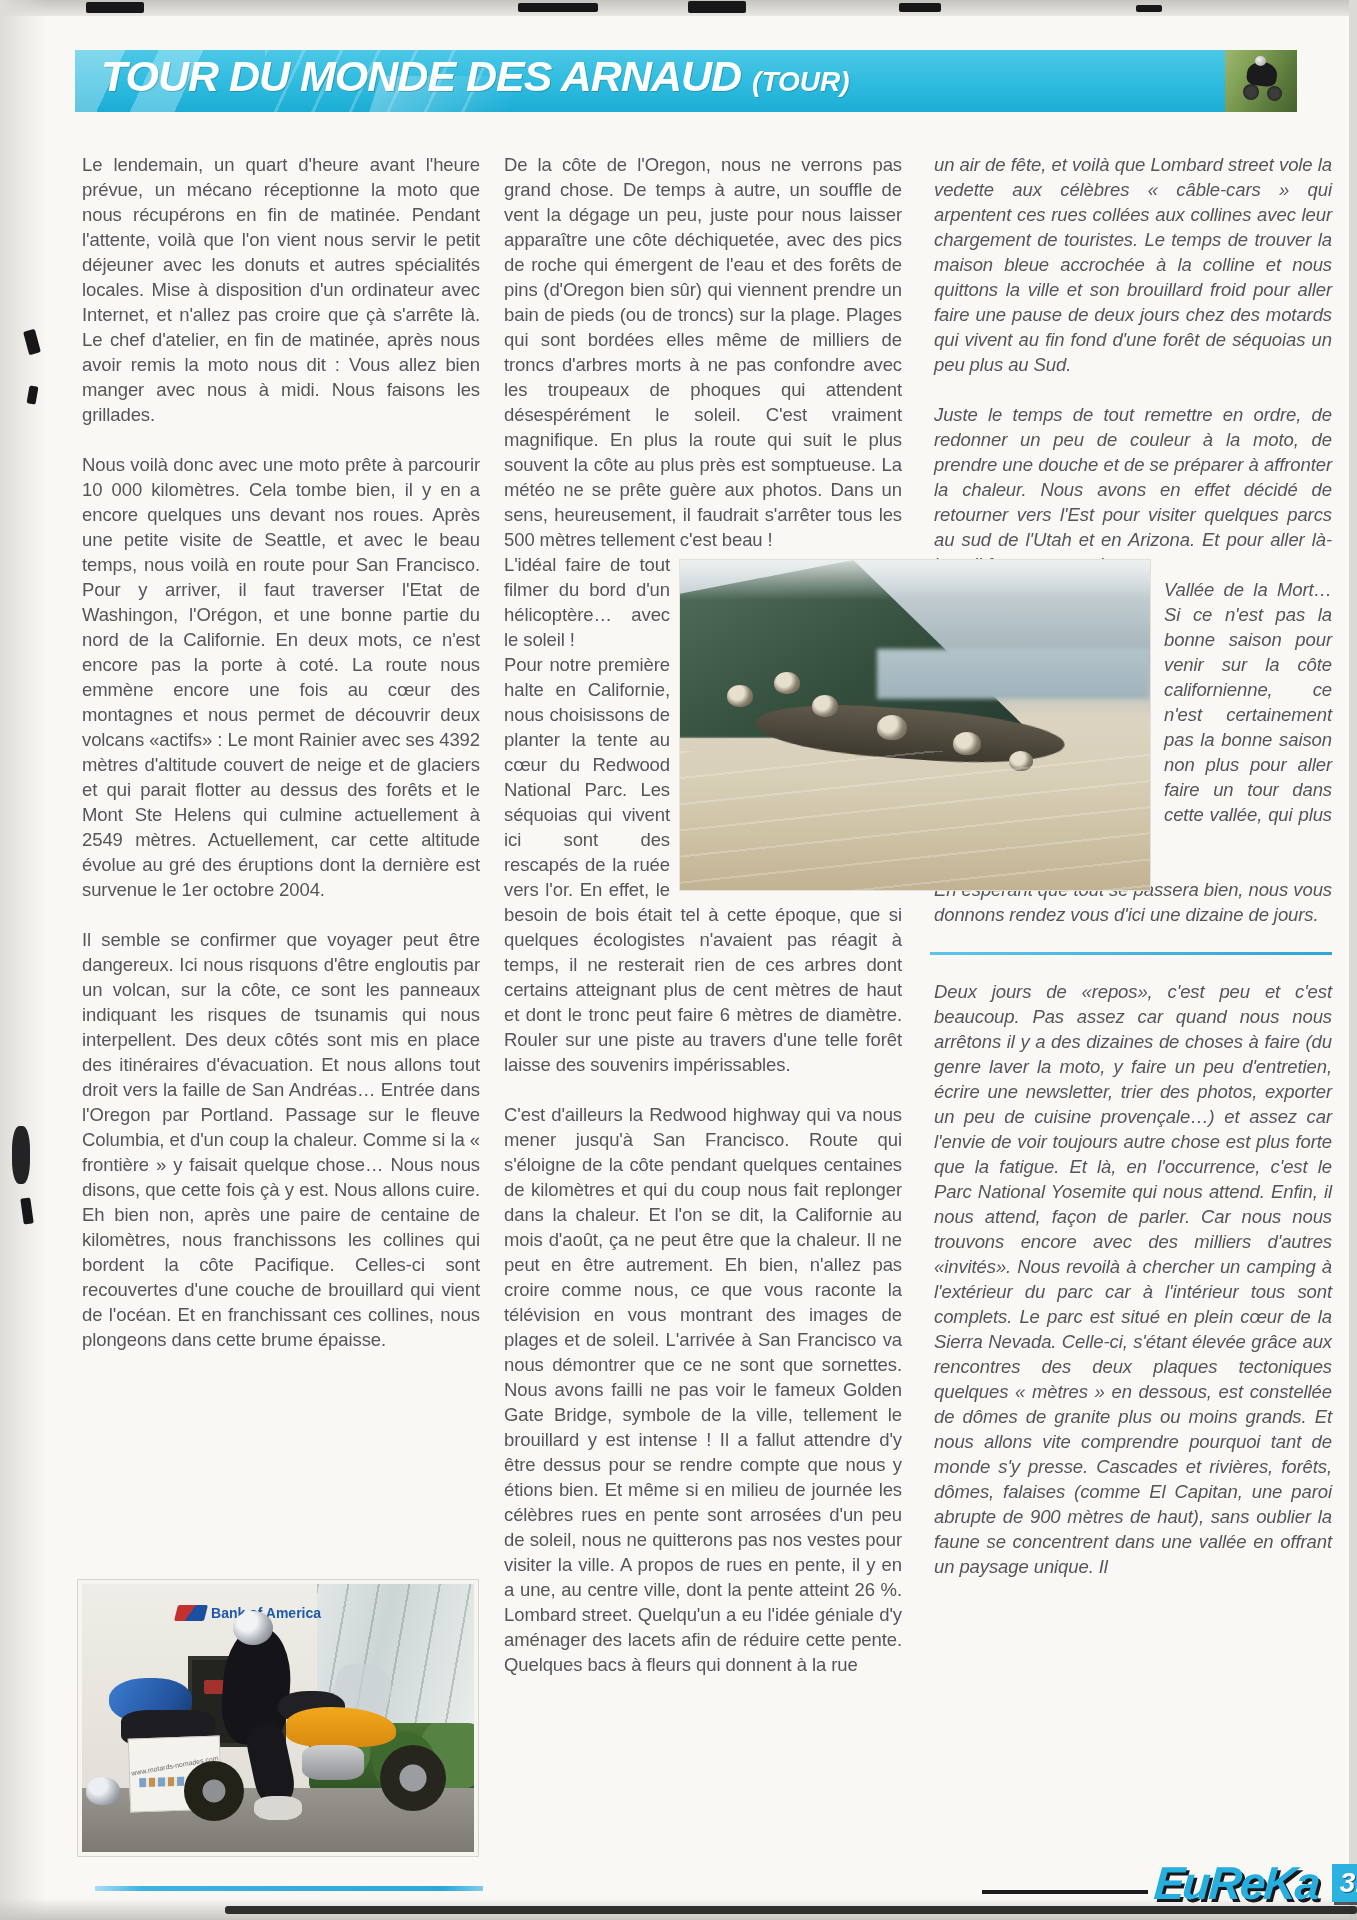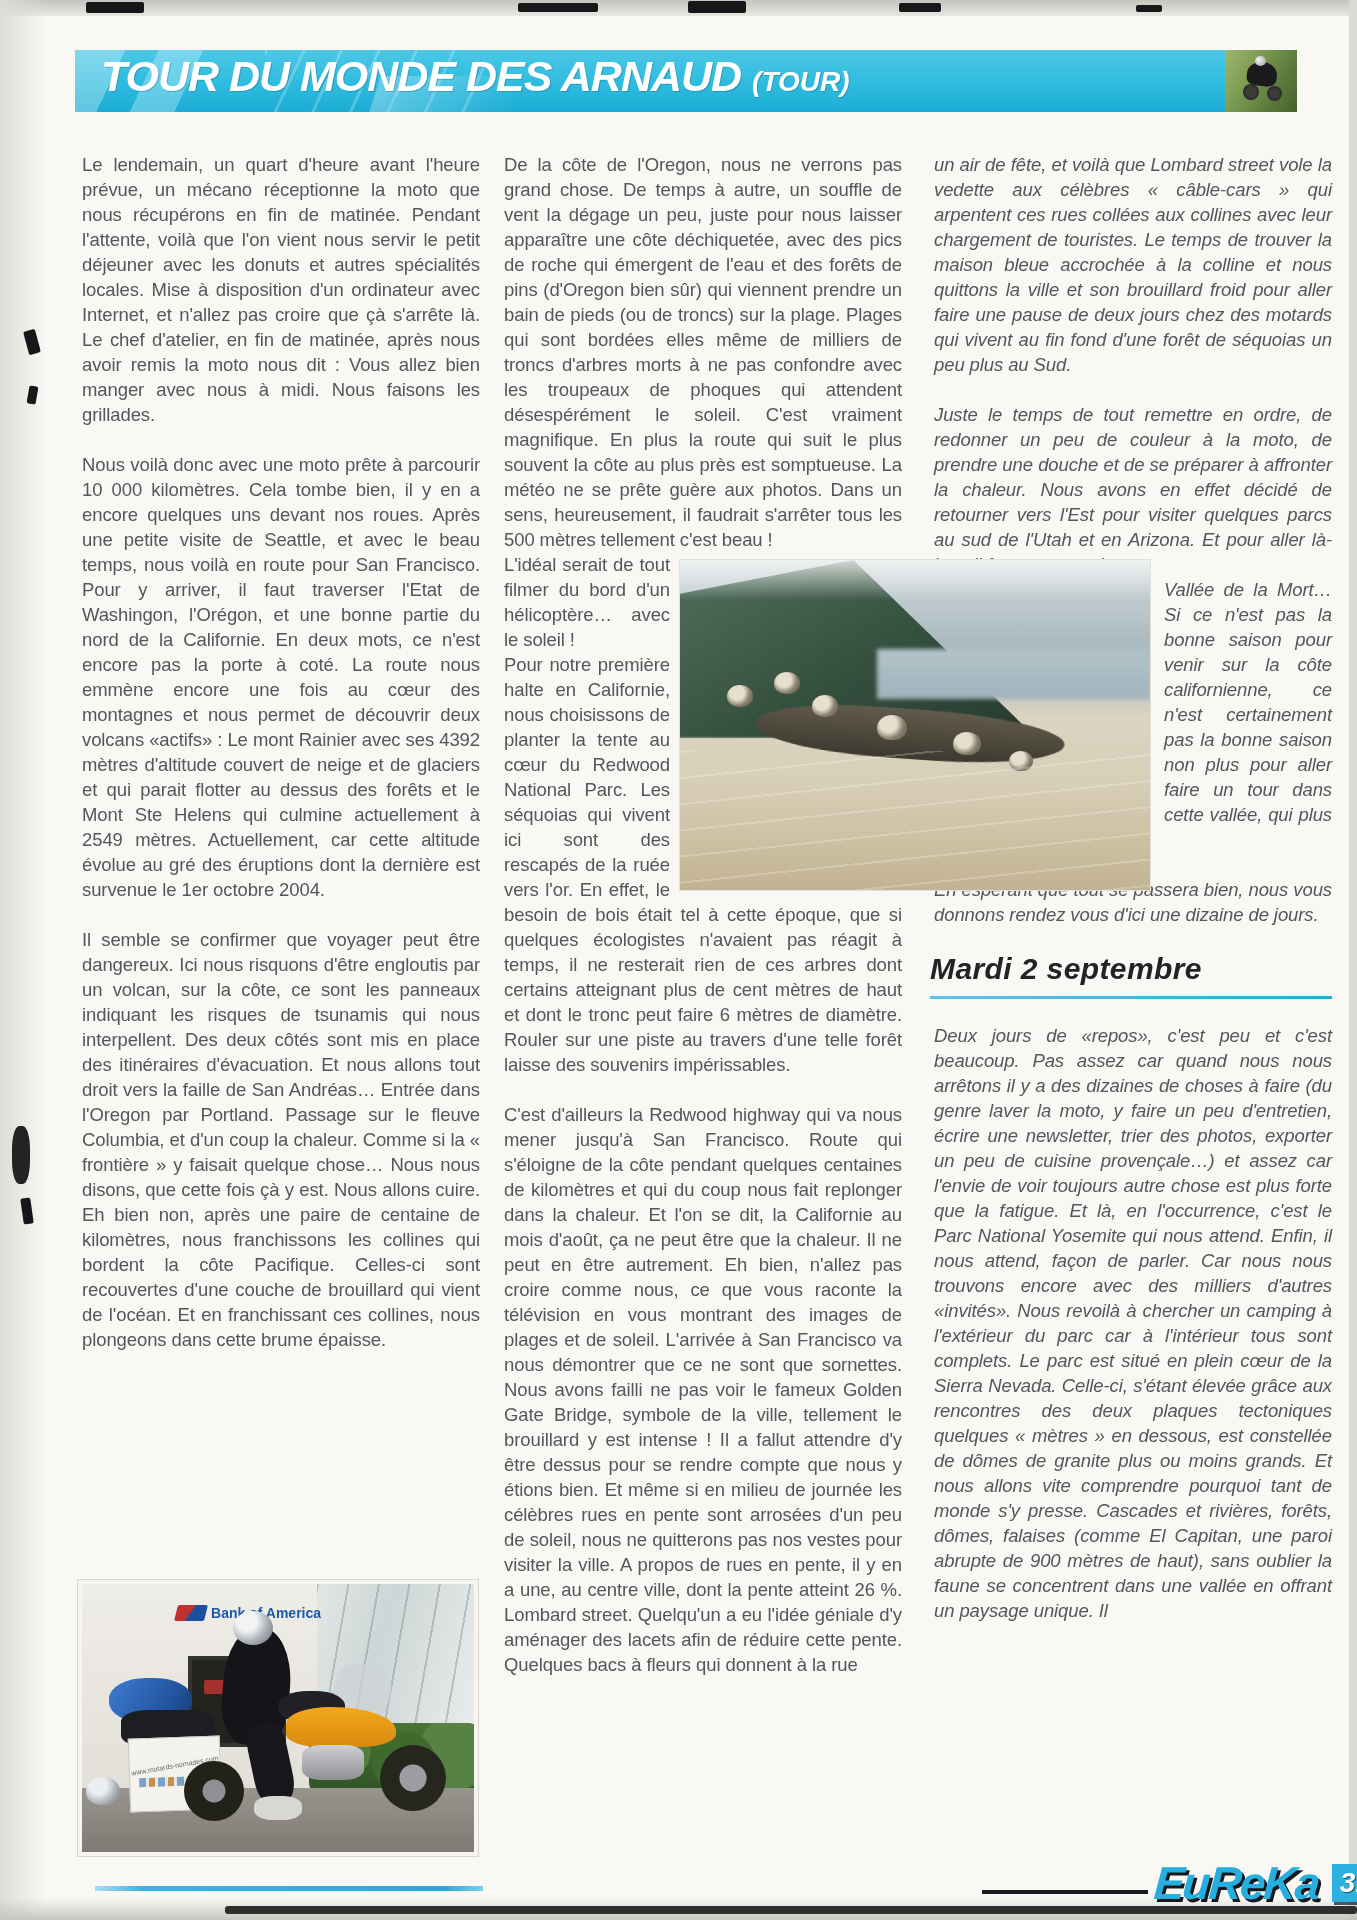--- a/index.html
+++ b/index.html
@@ -157,36 +157,35 @@
   <div class="col col1">
     <p>Le lendemain, un quart d'heure avant l'heure prévue, un mécano réceptionne la moto que nous récupérons en fin de matinée. Pendant l'attente, voilà que l'on vient nous servir le petit déjeuner avec les donuts et autres spécialités locales. Mise à disposition d'un ordinateur avec Internet, et n'allez pas croire que çà s'arrête là. Le chef d'atelier, en fin de matinée, après nous avoir remis la moto nous dit : Vous allez bien manger avec nous à midi. Nous faisons les grillades.</p>
     <p class="notop">Nous voilà donc avec une moto prête à parcourir 10 000 kilomètres. Cela tombe bien, il y en a encore quelques uns devant nos roues. Après une petite visite de Seattle, et avec le beau temps, nous voilà en route pour San Francisco. Pour y arriver, il faut traverser l'Etat de Washingon, l'Orégon, et une bonne partie du nord de la Californie. En deux mots, ce n'est encore pas la porte à coté. La route nous emmène encore une fois au cœur des montagnes et nous permet de découvrir deux volcans «actifs» : Le mont Rainier avec ses 4392 mètres d'altitude couvert de neige et de glaciers et qui parait flotter au dessus des forêts et le Mont Ste Helens qui culmine actuellement à 2549 mètres. Actuellement, car cette altitude évolue au gré des éruptions dont la dernière est survenue le 1er octobre 2004.</p>
     <p>Il semble se confirmer que voyager peut être dangereux. Ici nous risquons d'être engloutis par un volcan, sur la côte, ce sont les panneaux indiquant les risques de tsunamis qui nous interpellent. Des deux côtés sont mis en place des itinéraires d'évacuation. Et nous allons tout droit vers la faille de San Andréas… Entrée dans l'Oregon par Portland. Passage sur le fleuve Columbia, et d'un coup la chaleur. Comme si la « frontière » y faisait quelque chose… Nous nous disons, que cette fois çà y est. Nous allons cuire. Eh bien non, après une paire de centaine de kilomètres, nous franchissons les collines qui bordent la côte Pacifique. Celles-ci sont recouvertes d'une couche de brouillard qui vient de l'océan. Et en franchissant ces collines, nous plongeons dans cette brume épaisse.</p>
   </div>
 
   <div class="col col2">
     <p class="tight">De la côte de l'Oregon, nous ne verrons pas grand chose. De temps à autre, un souffle de vent la dégage un peu, juste pour nous laisser apparaître une côte déchiquetée, avec des pics de roche qui émergent de l'eau et des forêts de pins (d'Oregon bien sûr) qui viennent prendre un bain de pieds (ou de troncs) sur la plage. Plages qui sont bordées elles même de milliers de troncs d'arbres morts à ne pas confondre avec les troupeaux de phoques qui attendent désespérément le soleil. C'est vraiment magnifique. En plus la route qui suit le plus souvent la côte au plus près est somptueuse. La météo ne se prête guère aux photos. Dans un sens, heureusement, il faudrait s'arrêter tous les 500 mètres tellement c'est beau !</p>
     <p class="notop">
       <span class="spacer-right"></span>
-      <span>L'idéal serait de tout filmer du bord d'un hélicoptère… avec le soleil !</span><br>
+      <span>L'idéal faire de tout filmer du bord d'un hélicoptère… avec le soleil !</span><br>
       <span>Pour notre première halte en Californie, nous choisissons de planter la tente au cœur du Redwood National Parc. Les séquoias qui vivent</span>
       <span>ici sont des rescapés de la ruée vers l'or. En effet, le besoin de bois était tel à cette époque, que si quelques écologistes n'avaient pas réagit à temps, il ne resterait rien de ces arbres dont certains atteignant plus de cent mètres de haut et dont le tronc peut faire 6 mètres de diamètre. Rouler sur une piste au travers d'une telle forêt laisse des souvenirs impérissables.</span>
     </p>
     <p>C'est d'ailleurs la Redwood highway qui va nous mener jusqu'à San Francisco. Route qui s'éloigne de la côte pendant quelques centaines de kilomètres et qui du coup nous fait replonger dans la chaleur. Et l'on se dit, la Californie au mois d'août, ça ne peut être que la chaleur. Il ne peut en être autrement. Eh bien, n'allez pas croire comme nous, ce que vous raconte la télévision en vous montrant des images de plages et de soleil. L'arrivée à San Francisco va nous démontrer que ce ne sont que sornettes. Nous avons failli ne pas voir le fameux Golden Gate Bridge, symbole de la ville, tellement le brouillard y est intense ! Il a fallut attendre d'y être dessus pour se rendre compte que nous y étions bien. Et même si en milieu de journée les célèbres rues en pente sont arrosées d'un peu de soleil, nous ne quitterons pas nos vestes pour visiter la ville. A propos de rues en pente, il y en a une, au centre ville, dont la pente atteint 26 %. Lombard street. Quelqu'un a eu l'idée géniale d'y aménager des lacets afin de réduire cette pente. Quelques bacs à fleurs qui donnent à la rue</p>
   </div>
 
   <div class="col col3">
     <p>un air de fête, et voilà que Lombard street vole la vedette aux célèbres « câble-cars » qui arpentent ces rues collées aux collines avec leur chargement de touristes. Le temps de trouver la maison bleue accrochée à la colline et nous quittons la ville et son brouillard froid pour aller faire une pause de deux jours chez des motards qui vivent au fin fond d'une forêt de séquoias un peu plus au Sud.</p>
     <p class="tight">Juste le temps de tout remettre en ordre, de redonner un peu de couleur à la moto, de prendre une douche et de se préparer à affronter la chaleur. Nous avons en effet décidé de retourner vers l'Est pour visiter quelques parcs au sud de l'Utah et en Arizona. Et pour aller là-bas, il faut traverser la</p>
     <p class="notop">
       <span class="spacer-left"></span>
       <span>Vallée de la Mort… Si ce n'est pas la bonne saison pour venir sur la côte californienne, ce n'est certainement pas la bonne saison non plus pour aller faire un tour dans cette vallée, qui plus est, à moto.</span>
     </p>
     <p>En espérant que tout se passera bien, nous vous donnons rendez vous d'ici une dizaine de jours.</p>
-    <h2 class="section-head">Mardi 2 septembre</h2>
     <div class="head-rule"></div>
     <p>Deux jours de «repos», c'est peu et c'est beaucoup. Pas assez car quand nous nous arrêtons il y a des dizaines de choses à faire (du genre laver la moto, y faire un peu d'entretien, écrire une newsletter, trier des photos, exporter un peu de cuisine provençale…) et assez car l'envie de voir toujours autre chose est plus forte que la fatigue. Et là, en l'occurrence, c'est le Parc National Yosemite qui nous attend. Enfin, il nous attend, façon de parler. Car nous nous trouvons encore avec des milliers d'autres «invités». Nous revoilà à chercher un camping à l'extérieur du parc car à l'intérieur tous sont complets. Le parc est situé en plein cœur de la Sierra Nevada. Celle-ci, s'étant élevée grâce aux rencontres des deux plaques tectoniques quelques « mètres » en dessous, est constellée de dômes de granite plus ou moins grands. Et nous allons vite comprendre pourquoi tant de monde s'y presse. Cascades et rivières, forêts, dômes, falaises (comme El Capitan, une paroi abrupte de 900 mètres de haut), sans oublier la faune se concentrent dans une vallée en offrant un paysage unique. Il</p>
   </div>
 
   <div class="photo-seals">
     <div class="hill"></div>
     <div class="water"></div>
     <div class="log"></div>
     <span class="seal s1"></span>
     <span class="seal s2"></span>

